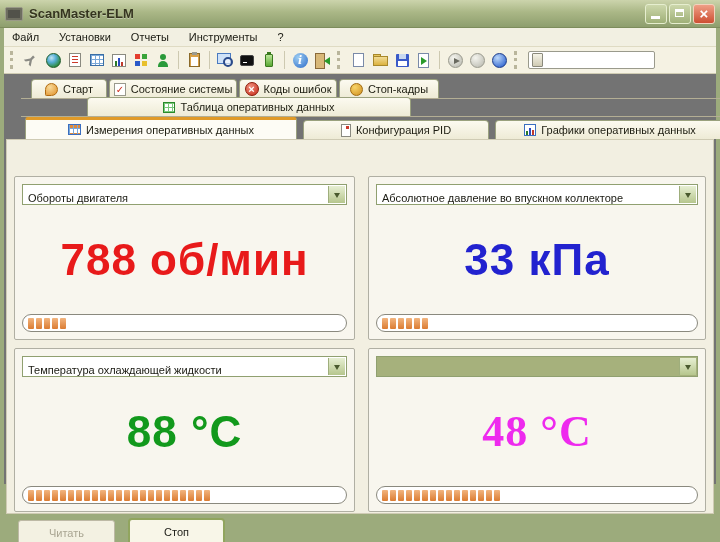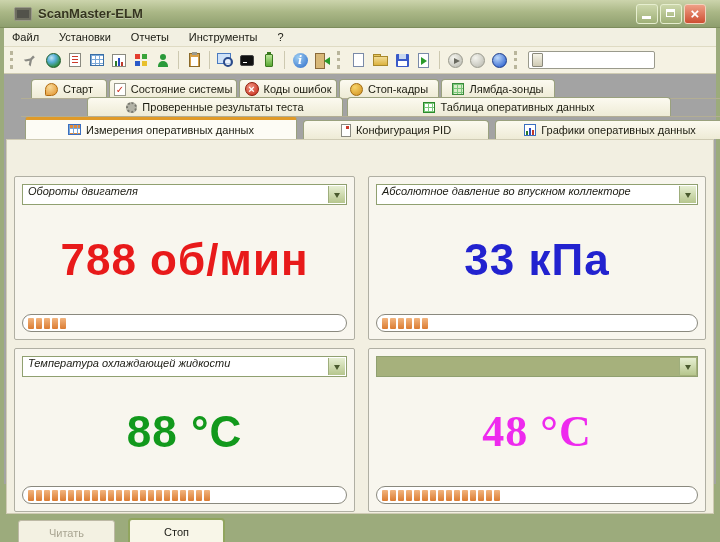--- a/index.html
+++ b/index.html
@@ -1,36 +1,36 @@
 <!DOCTYPE html>
 <html><head>
 <meta charset="utf-8">
 <style>
   html,body{margin:0;padding:0;}
   body{width:720px;height:542px;position:relative;overflow:hidden;
        font-family:"Liberation Sans",sans-serif;background:#9cab7c;}
   
   .titlebar{position:absolute;top:0;left:0;width:720px;height:28px;box-sizing:border-box;
     background:linear-gradient(180deg,#ccd4ac 0%,#aab786 45%,#8e9e6e 100%);
-    display:flex;align-items:center;padding:0 14px;border-bottom:1px solid #7d8c5c;}
+    display:flex;align-items:center;padding:0 5px;border-bottom:1px solid #7d8c5c;}
   .app-icon{width:16px;height:12px;background:#52524a;border:1px solid #9a9a88;border-radius:2px;
     box-shadow:inset 0 0 0 2px #6e6e60;flex:none;}
   .title-text{font-weight:bold;font-size:13px;color:#35351f;margin-left:6px;flex:1;
     text-shadow:0 1px 0 rgba(255,255,255,.35);}
   .winbtns{display:flex;gap:2px;}
   .wbtn{width:22px;height:20px;border-radius:3px;border:1px solid #e6eecf;box-sizing:border-box;
     position:relative;padding:0;cursor:default;}
   .wbtn.minmax{background:linear-gradient(#ccd7ab,#9fb078);}
   .wbtn.close{background:linear-gradient(#ef9f86,#cd4e32);border-color:#f2d2bd;}
   .wbtn.min::before{content:"";position:absolute;left:5px;bottom:4px;width:9px;height:3px;background:#fff;}
   .wbtn.max::before{content:"";position:absolute;left:5px;top:4px;width:9px;height:8px;
     border:1px solid #fff;border-top:3px solid #fff;box-sizing:border-box;}
   .wbtn.close::before{content:"×";position:absolute;left:0;right:0;top:0;bottom:2px;
     color:#fff;font:bold 15px/18px "Liberation Sans",sans-serif;text-align:center;}
-  .client{position:absolute;top:28px;left:4px;width:712px;height:456px;background:#a3a3a3;}
+  .client{position:absolute;top:28px;left:4px;width:712px;height:456px;background:#737373;}
   
   .menubar{height:18px;background:#f2f0e2;border-bottom:1px solid #dfdbc3;
     display:flex;align-items:center;padding-left:8px;gap:20px;font-size:11px;color:#181810;}
   .menu-item{cursor:default;}
   
   .toolbar{height:26px;background:#f5f2e3;border-bottom:1px solid #cfcbb2;
     display:flex;align-items:center;padding-left:2px;}
   .grip{width:3px;height:18px;border-left:3px dotted #b9b59b;margin:0 4px;}
   .tsep{width:1px;height:18px;background:#cdc9b0;margin:0 4px;flex:none;}
   .tbtn{width:22px;height:22px;border:none;background:transparent;padding:0;flex:none;
@@ -150,22 +150,22 @@
     background:#e8e4d3;border-top:1px solid #fbfaf4;border-left:1px solid #fbfaf4;
     border-bottom:1px solid #b2ad96;border-right:1px solid #b2ad96;
     font:bold 12px/21px "Liberation Sans",sans-serif;text-align:center;color:#1b1b10;}
   .quad{position:absolute;box-sizing:border-box;background:#f8f6ee;border:1px solid #b0afa3;
     border-radius:2px;display:flex;flex-direction:column;}
   .q1{left:10px;top:148px;width:341px;height:164px;}
   .q2{left:364px;top:148px;width:338px;height:164px;}
   .q3{left:10px;top:320px;width:341px;height:164px;}
   .q4{left:364px;top:320px;width:338px;height:164px;}
   .combo{margin:7px 7px 0 7px;height:21px;box-sizing:border-box;border:1px solid #90a070;
-    background:#fff;display:flex;align-items:flex-start;font-size:11px;color:#1a1a12;
-    padding-left:5px;position:relative;cursor:default;font-style:italic;}
+    background:#fff;display:flex;align-items:flex-end;font-size:11px;color:#1a1a12;
+    padding-left:5px;position:relative;cursor:default;}
   .combo .cbtn{position:absolute;right:1px;top:1px;bottom:1px;width:17px;border:none;padding:0;
     background:linear-gradient(#e7efd3,#b6c68d);border-left:1px solid #9fae7c;
     display:flex;align-items:center;justify-content:center;}
   .combo .chev{width:0;height:0;border:3.5px solid transparent;border-top:5px solid #4a5a2e;margin-top:5px;}
   .combo.selected{background:#a6b17c;}
   .combo.selected .param{color:#fdfdf4;}
   .value{flex:1;display:flex;align-items:center;justify-content:center;
     font-weight:bold;font-size:44px;letter-spacing:1px;}
   .pbar{margin:0 7px 7px 7px;height:18px;box-sizing:border-box;border:1px solid #8a897e;
     border-radius:9px;background:#fff;display:flex;align-items:center;padding:0 5px;overflow:hidden;}
@@ -283,31 +283,23 @@
       <span>Состояние системы</span>
       </div>
     <div class="tab" style="width:98px">
       <span class="tic t-error"></span>
       <span>Коды ошибок</span>
       </div>
     <div class="tab" style="width:100px">
       <span class="tic t-freeze"></span>
       <span>Стоп-кадры</span>
       </div>
-    <div class="tab" style="width:114px">
-      <span class="tic t-lambda"></span>
-      <span>Лямбда-зонды</span>
-      </div>
   </div>
 
   <div class="tabrow row2">
-    <div class="tab" style="width:256px">
-      <span class="tic t-gear"></span>
-      <span>Проверенные результаты теста</span>
-      </div>
     <div class="tab" style="width:324px">
       <span class="tic t-gtable"></span>
       <span>Таблица оперативных данных</span>
       </div>
   </div>
 
   <div class="tabrow row3">
     <div class="tab active" style="width:272px">
       <span class="tic t-btable"></span>
       <span>Измерения оперативных данных</span>

